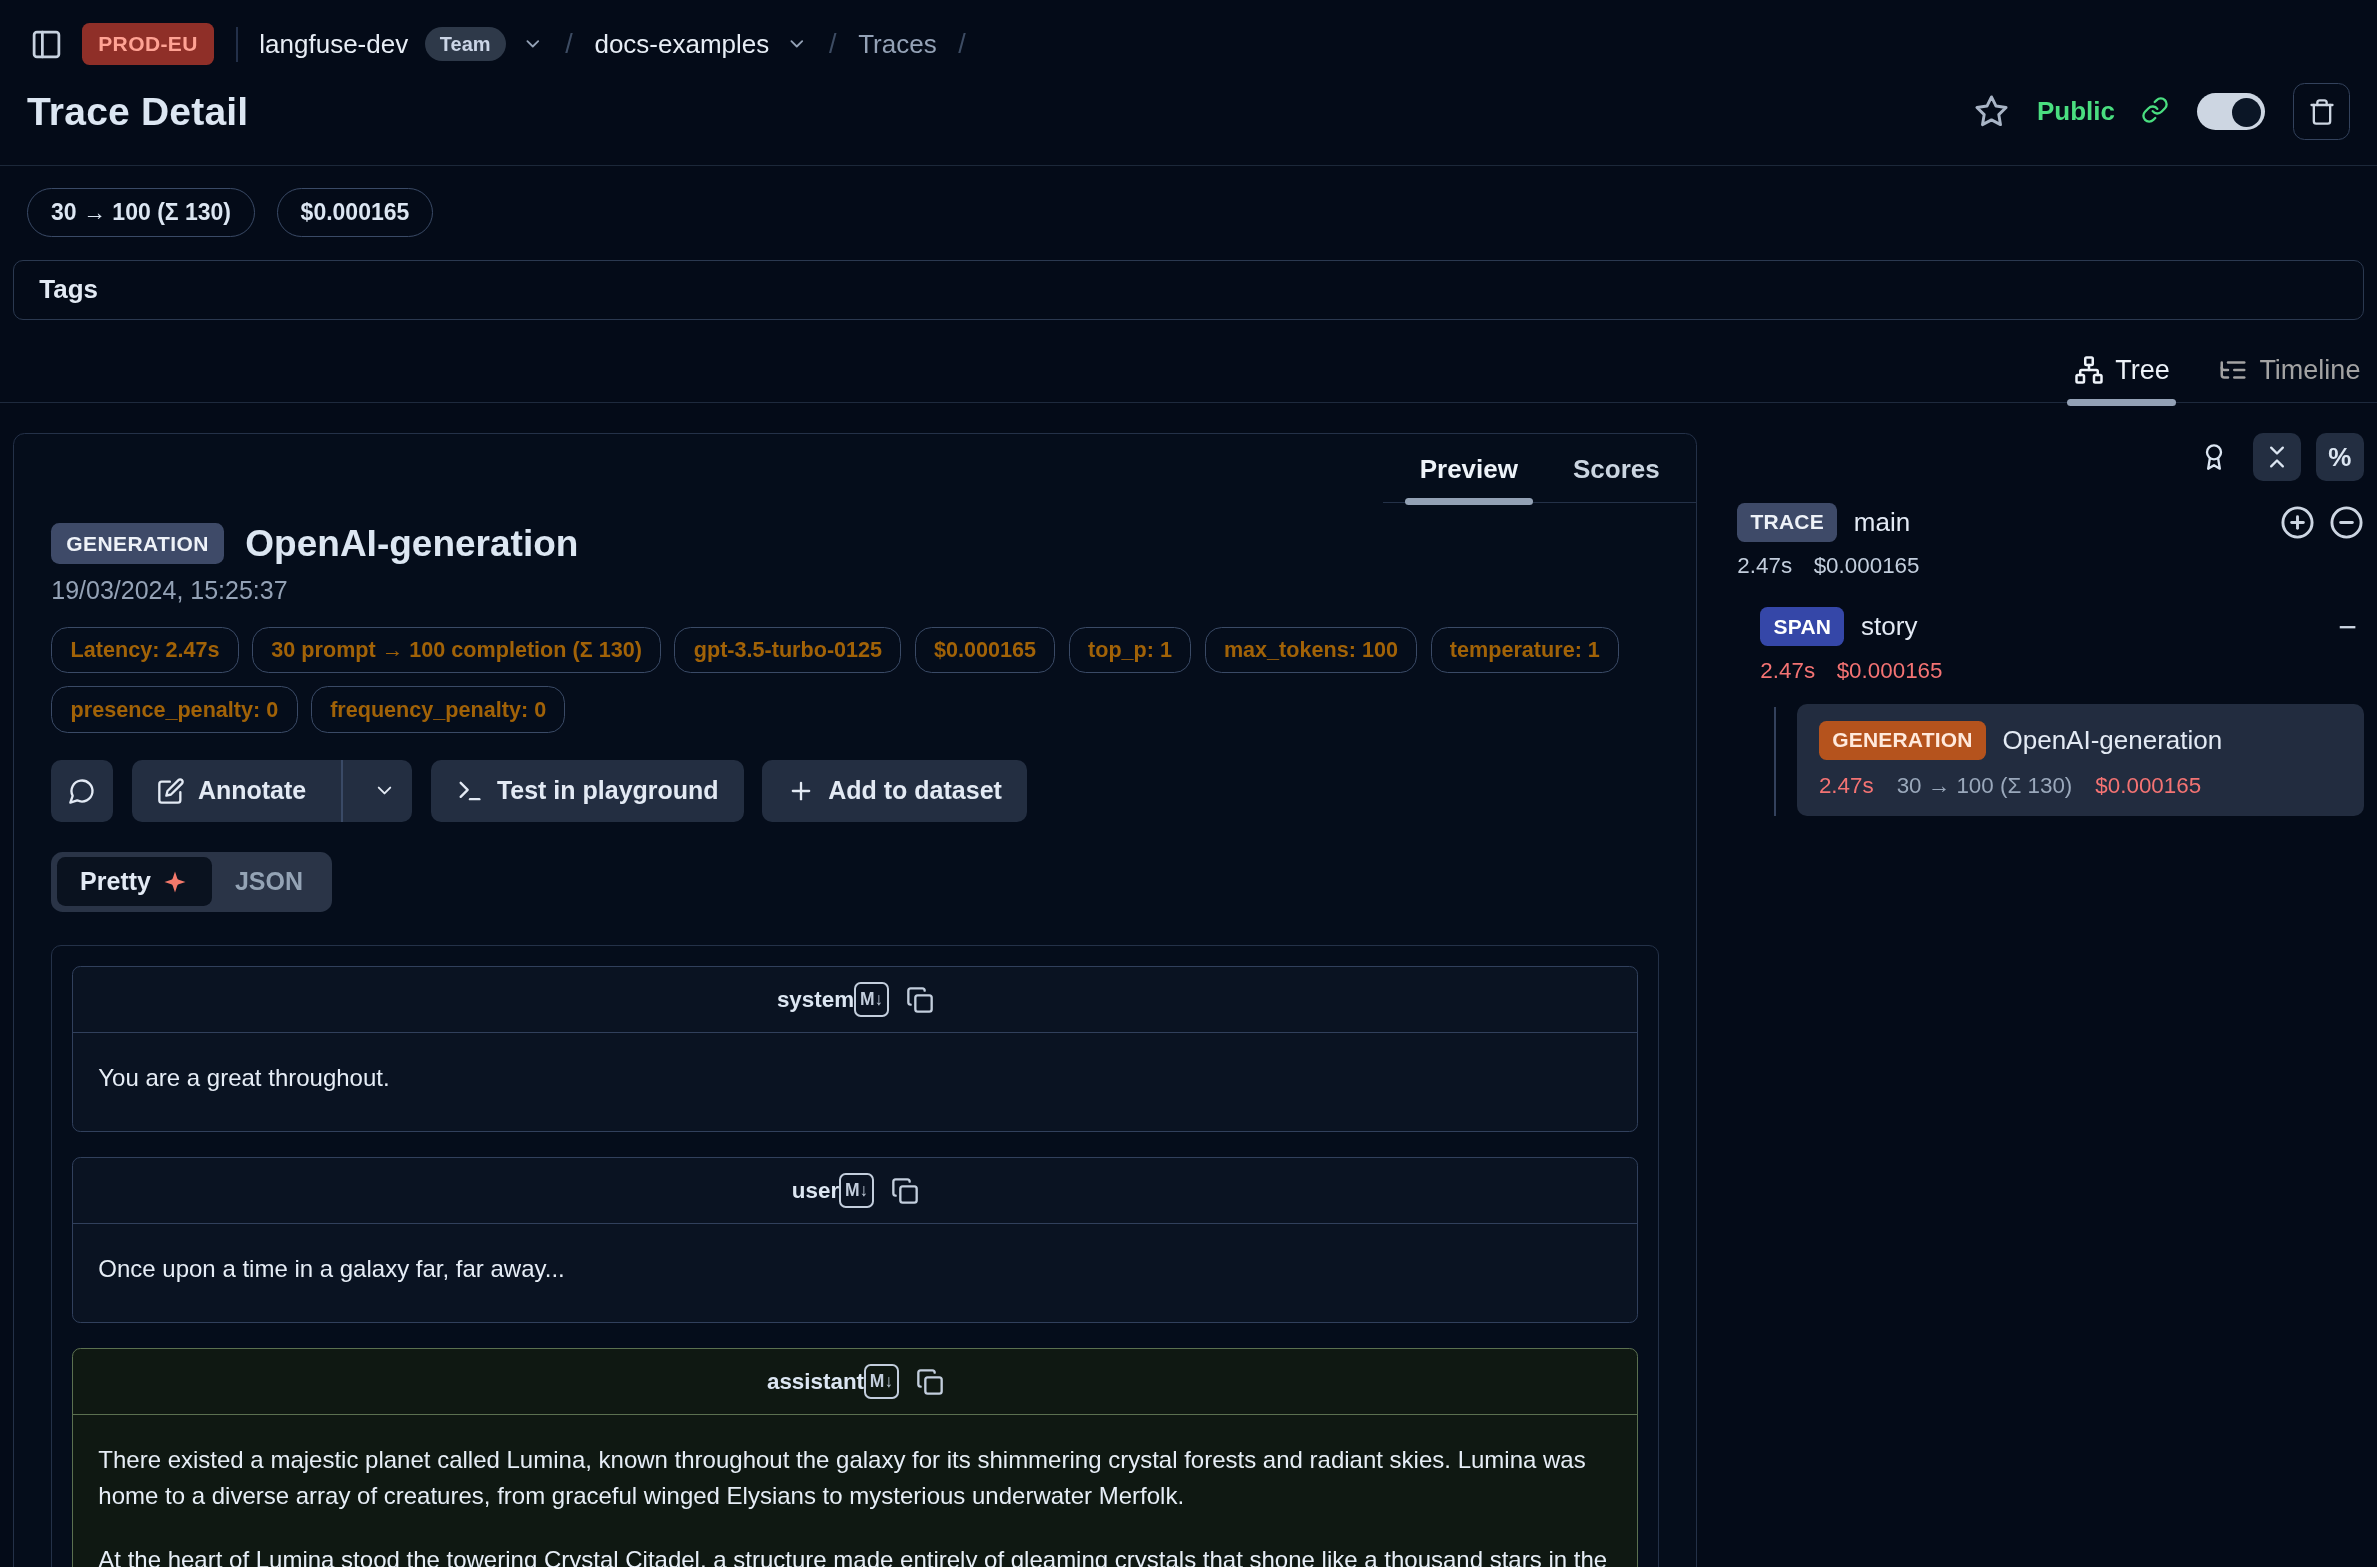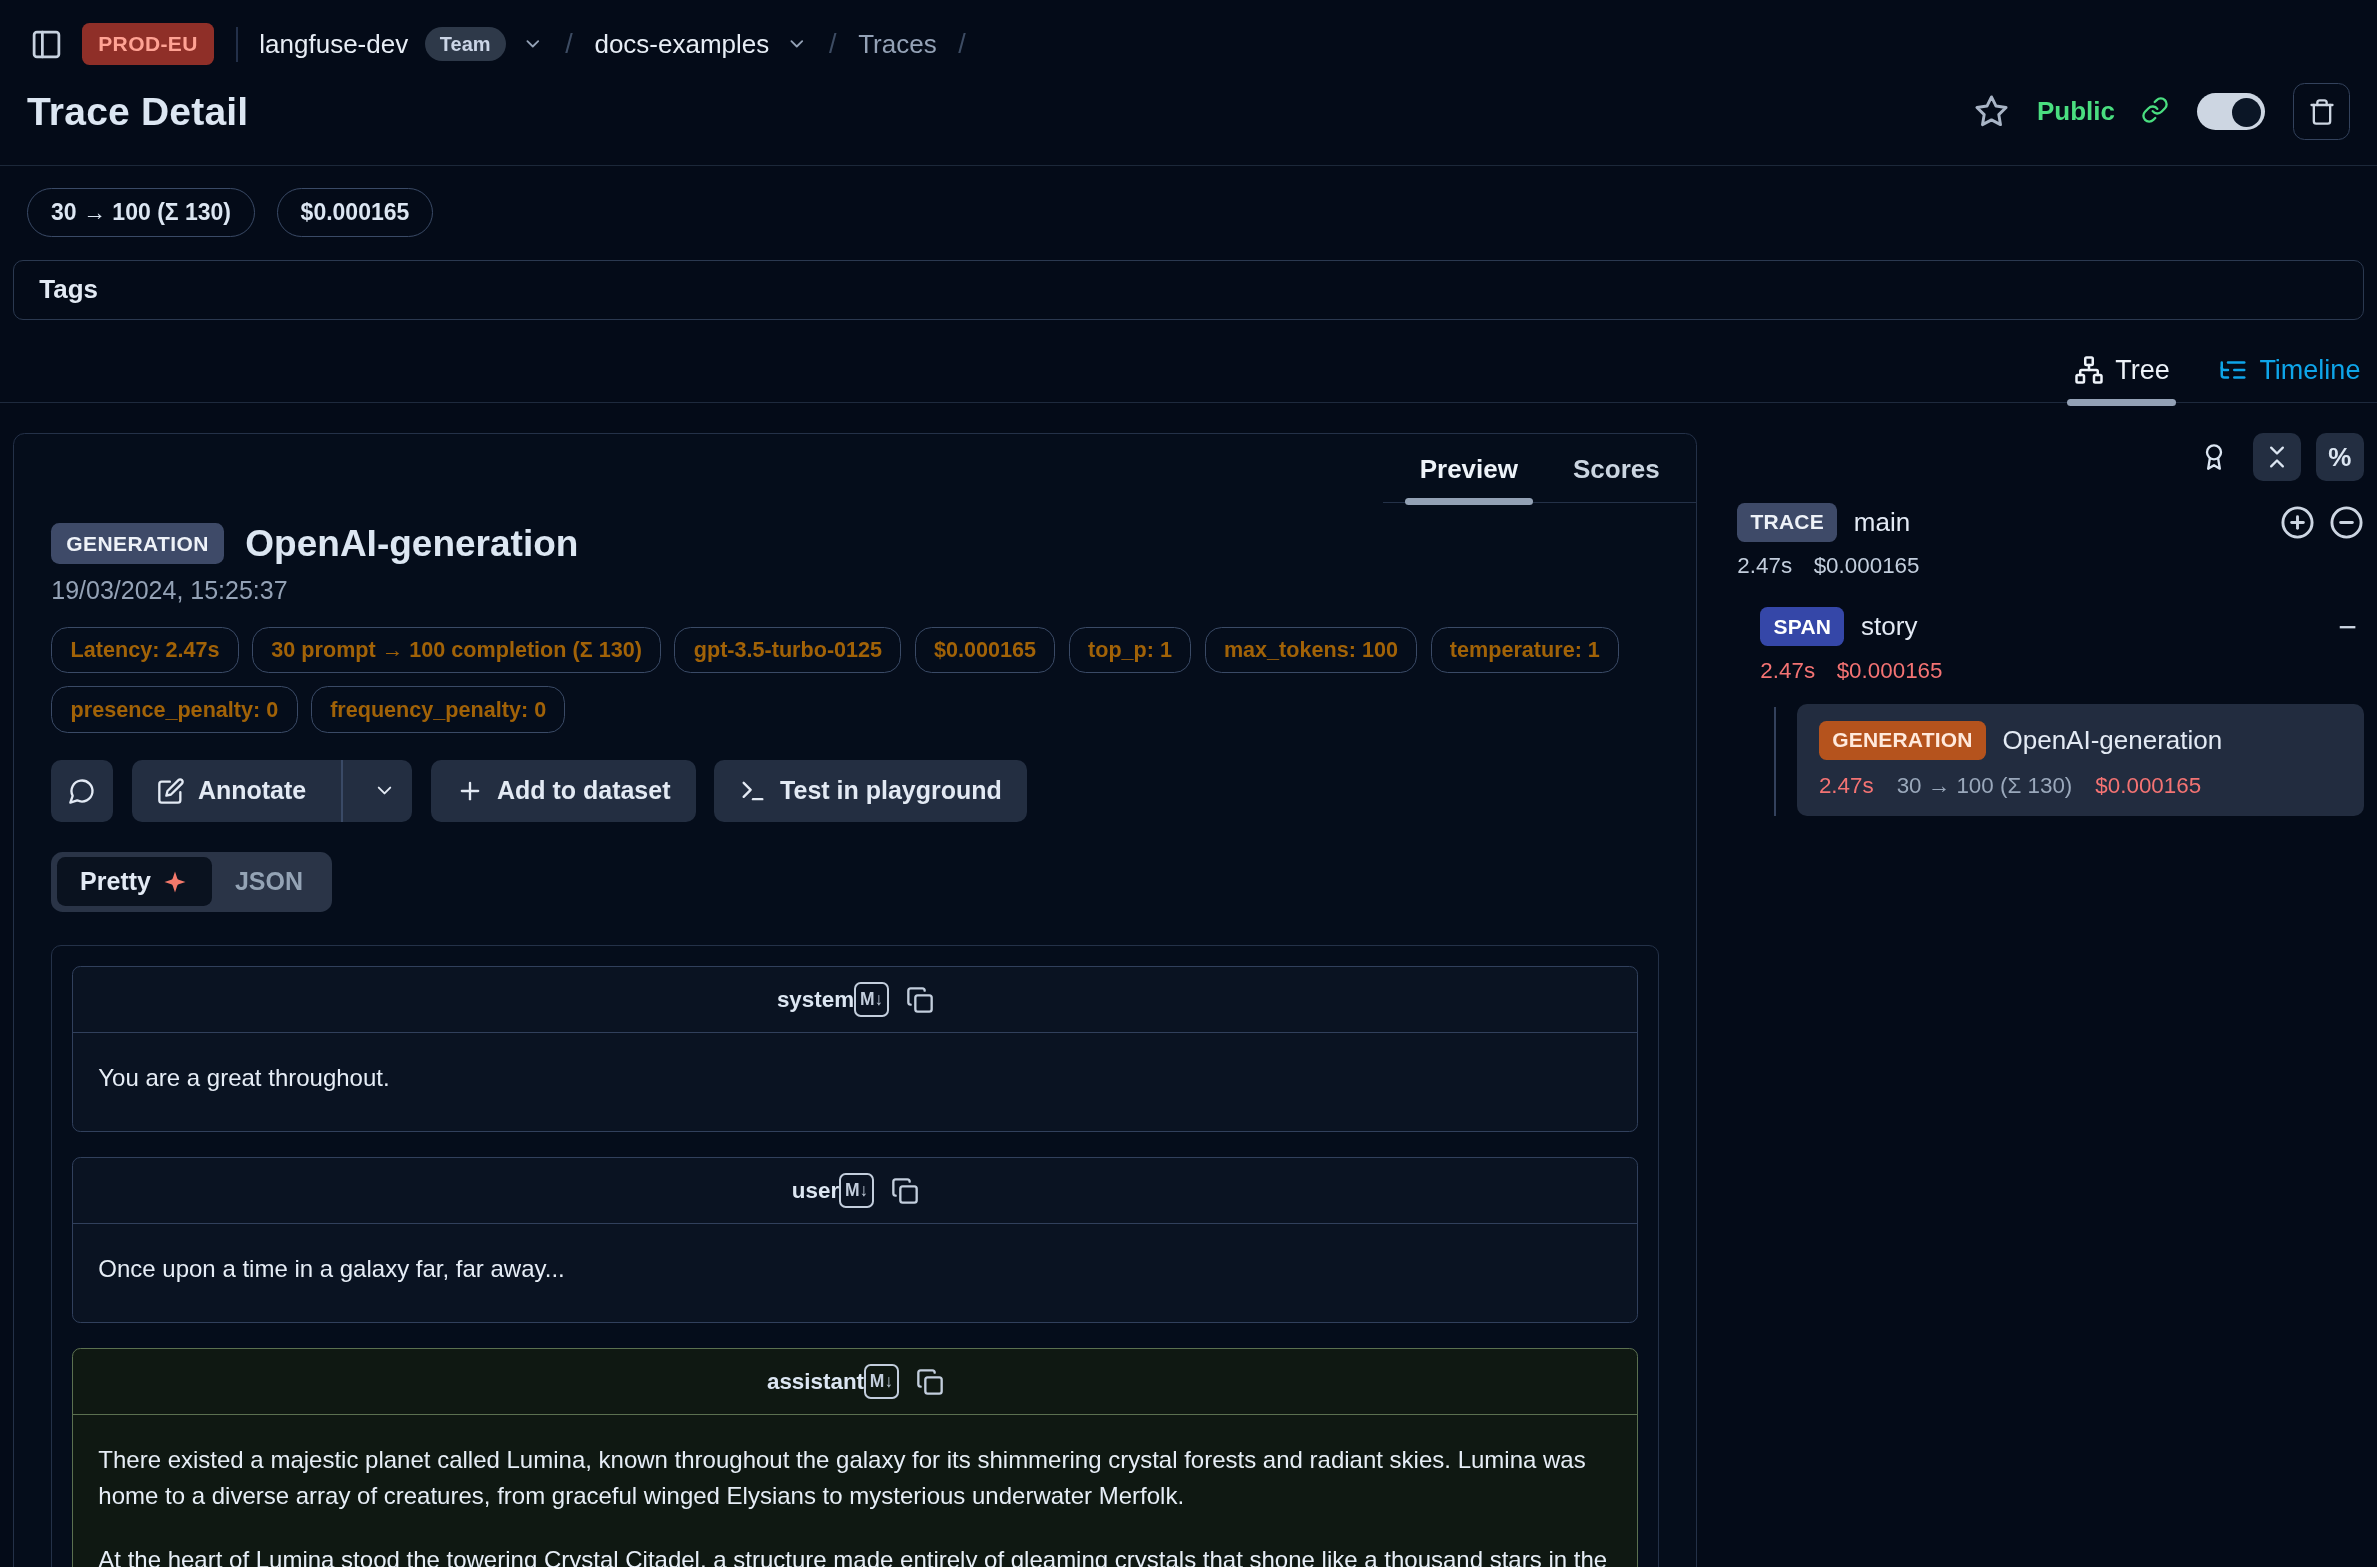--- a/index.html
+++ b/index.html
@@ -42,21 +42,21 @@
   
   .stats-row { display:flex; gap:21.6px; padding:21.6px 27px 0; }
   .stat-pill { border:1.7px solid #3a4a66; border-radius:830px; padding:10px 23px; font-size:23px; font-weight:700; color:#dce6f2; }
 
   
   .tags-box { margin:23px 13.3px 0; border:1.7px solid #2b3950; border-radius:10px; padding:13.3px 25px; }
   .tags-label { font-size:26px; font-weight:700; color:#e3eaf4; }
 
   
   .view-tabs-row { display:flex; justify-content:flex-end; gap:48px; padding:35px 16.6px 0; border-bottom:1.2px solid #1e2a3d; }
-  .view-tab { display:flex; align-items:center; gap:11.6px; font-size:27px; color:#0ea5e9; padding-bottom:16.6px; position:relative; }
+  .view-tab { display:flex; align-items:center; gap:11.6px; font-size:27px; color:#a3a3a3; padding-bottom:16.6px; position:relative; }
   .view-tab svg { width:30px; height:30px; }
   .view-tab.active { color:#eef3f9;align-items:center; }
   .view-tab.active::after { content:""; position:absolute; left:-6.7px; right:-6.7px; bottom:-3.3px; height:6.7px; background:#93a1b5; border-radius:4.2px; }
 
   
   .content { display:flex; gap:40px; padding:30px 13.3px 0; align-items:flex-start; }
   .main-card { width:1684px; border:1.7px solid #243148; border-radius:11.6px; background:#050d1b; display:flex; flex-direction:column; }
 
   .panel-tabs-row { display:flex; justify-content:flex-end; padding:11.6px 0 0; }
   .panel-tabs { display:flex; gap:15px; border-bottom:1.2px solid #243148; padding:0 16.6px; }
@@ -260,31 +260,31 @@
           <span>Annotate</span>
           <span class="split-divider"></span>
           <span class="split-chevron">
             <svg class="ic" viewBox="0 0 24 24">
                 <path d="m6 9 6 6 6-6"></path>
               </svg>
           </span>
         </div>
         <div class="act-btn">
           <svg class="ic" viewBox="0 0 24 24">
+              <polyline points="4 17 10 11 4 5"></polyline>
+              <line x1="12" x2="20" y1="19" y2="19"></line>
+            </svg>
+          <span>Test in playground</span>
+        </div>
+        <div class="act-btn">
+          <svg class="ic" viewBox="0 0 24 24">
               <path d="M5 12h14"></path>
               <path d="M12 5v14"></path>
             </svg>
           <span>Add to dataset</span>
-        </div>
-        <div class="act-btn">
-          <svg class="ic" viewBox="0 0 24 24">
-              <polyline points="4 17 10 11 4 5"></polyline>
-              <line x1="12" x2="20" y1="19" y2="19"></line>
-            </svg>
-          <span>Test in playground</span>
         </div>
       </div>
 
       <div class="format-toggle">
         <div class="seg active">
           <span>Pretty</span>
           <svg class="spark" viewBox="0 0 24 24" fill="#f4796b">
               <path d="m12 3-1.9 5.8a2 2 0 0 1-1.3 1.3L3 12l5.8 1.9a2 2 0 0 1 1.3 1.3L12 21l1.9-5.8a2 2 0 0 1 1.3-1.3L21 12l-5.8-1.9a2 2 0 0 1-1.3-1.3Z"></path>
               <path d="M5 3v4"></path>
               <path d="M19 17v4"></path>

